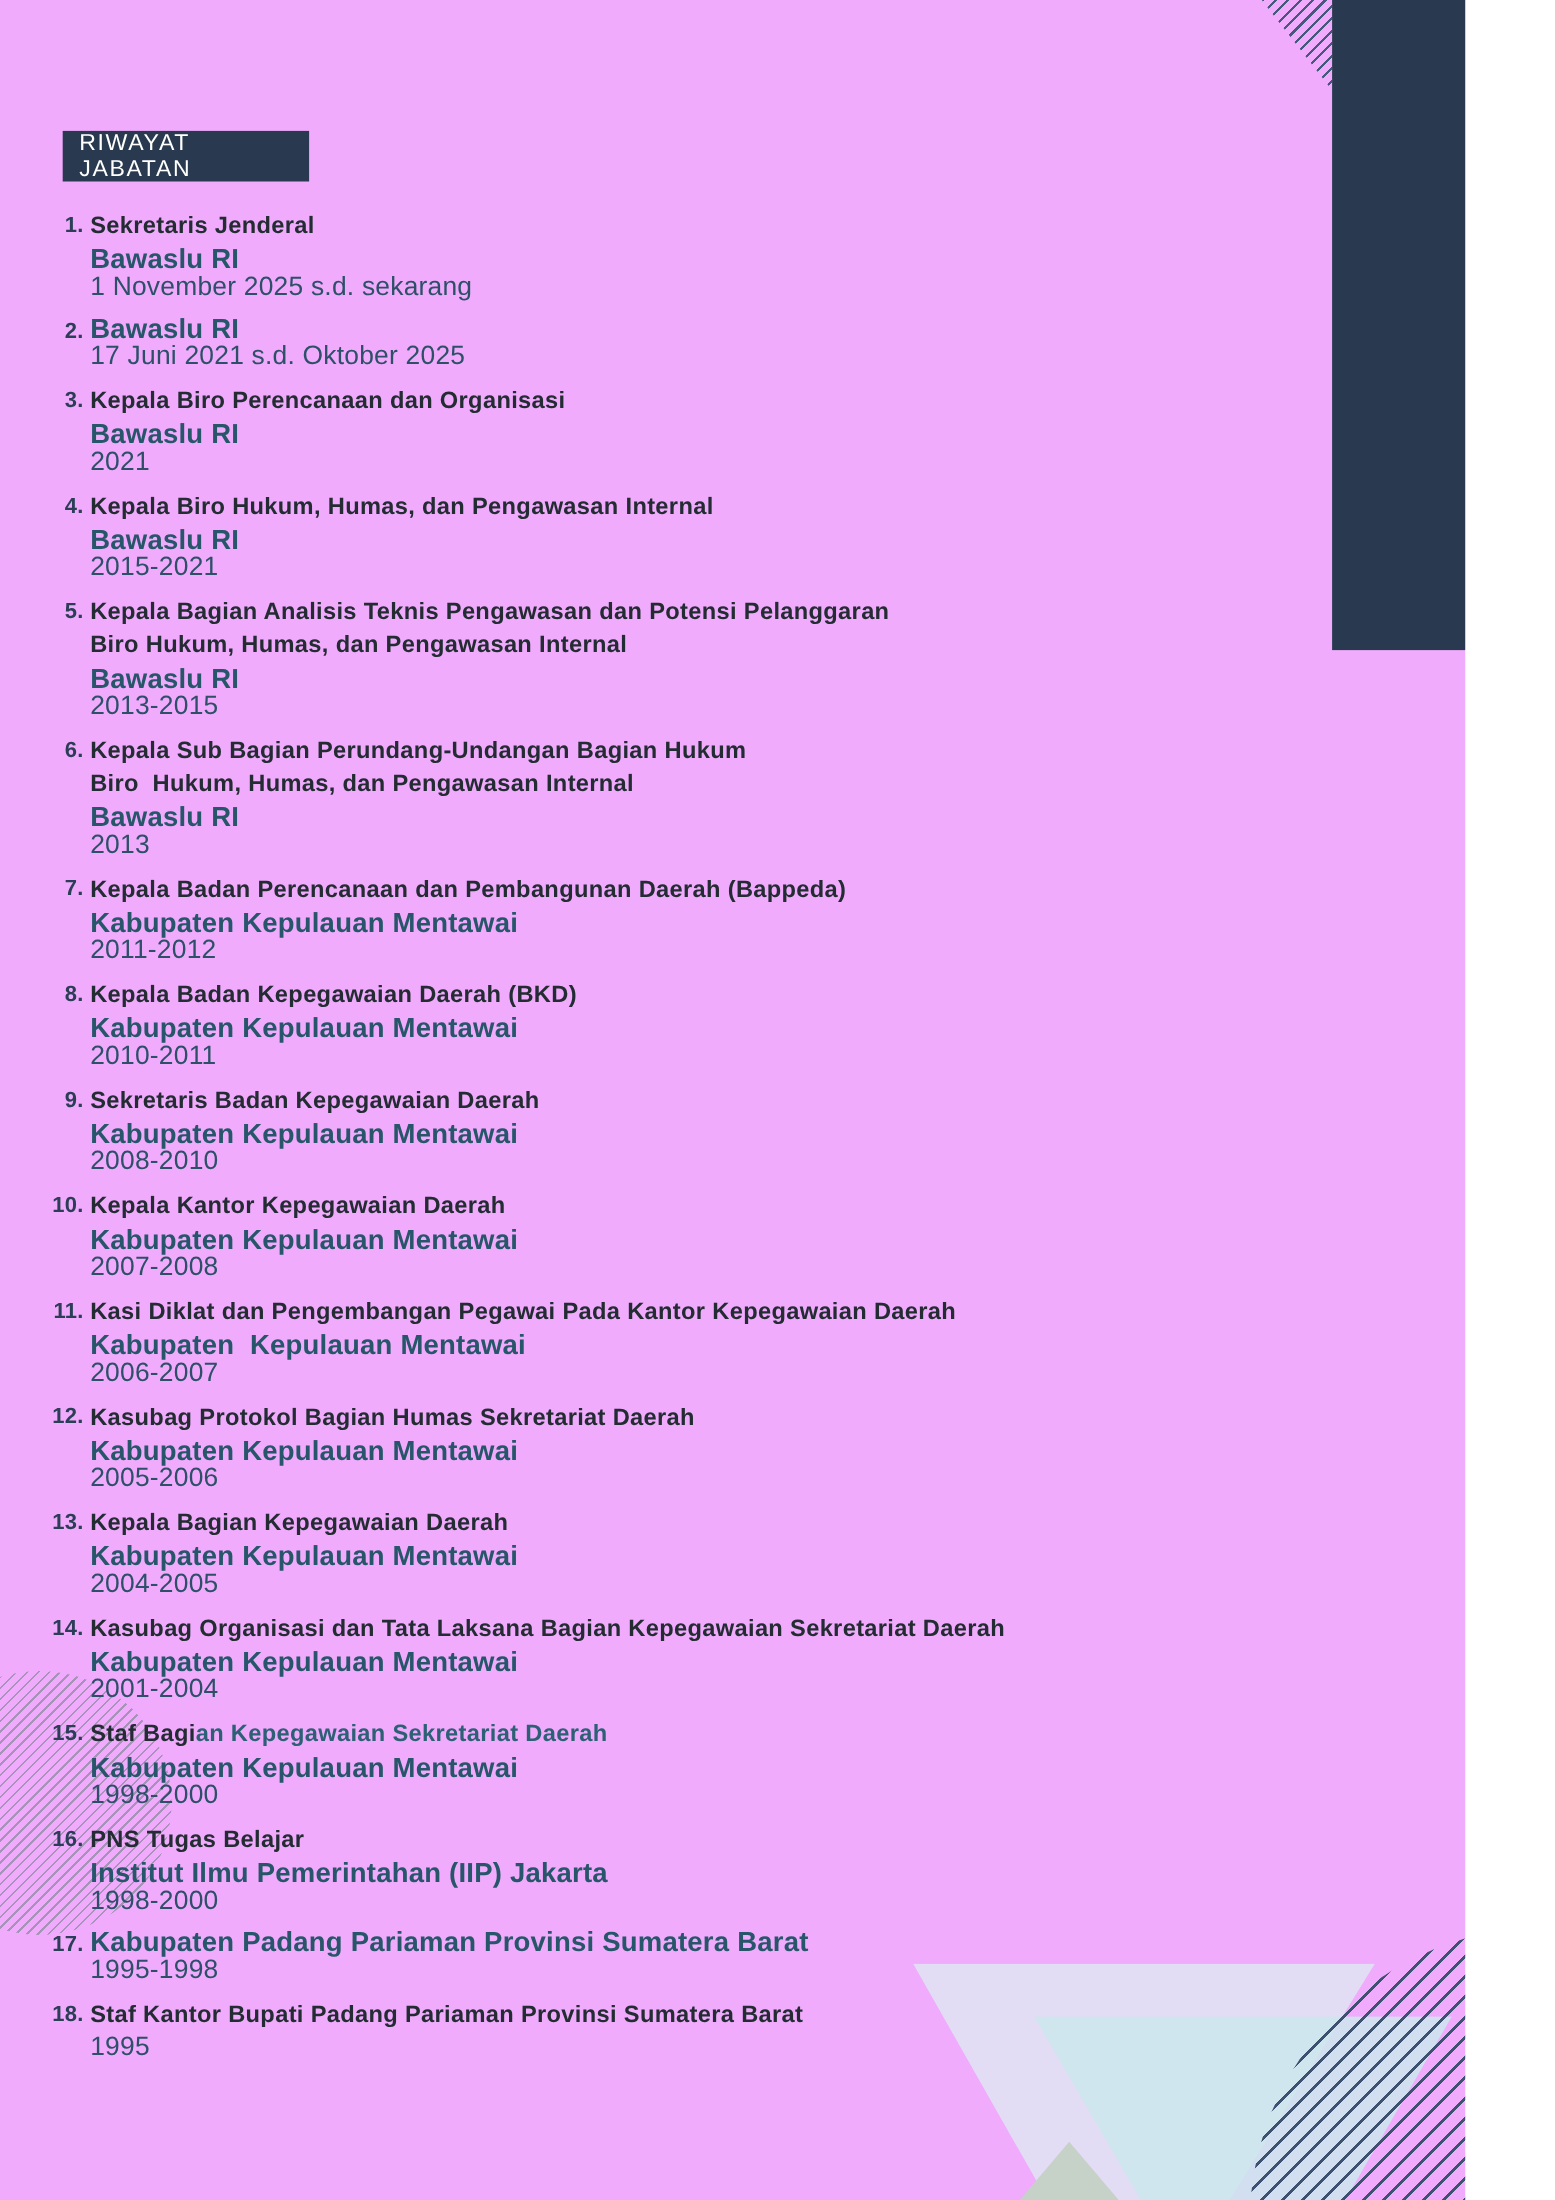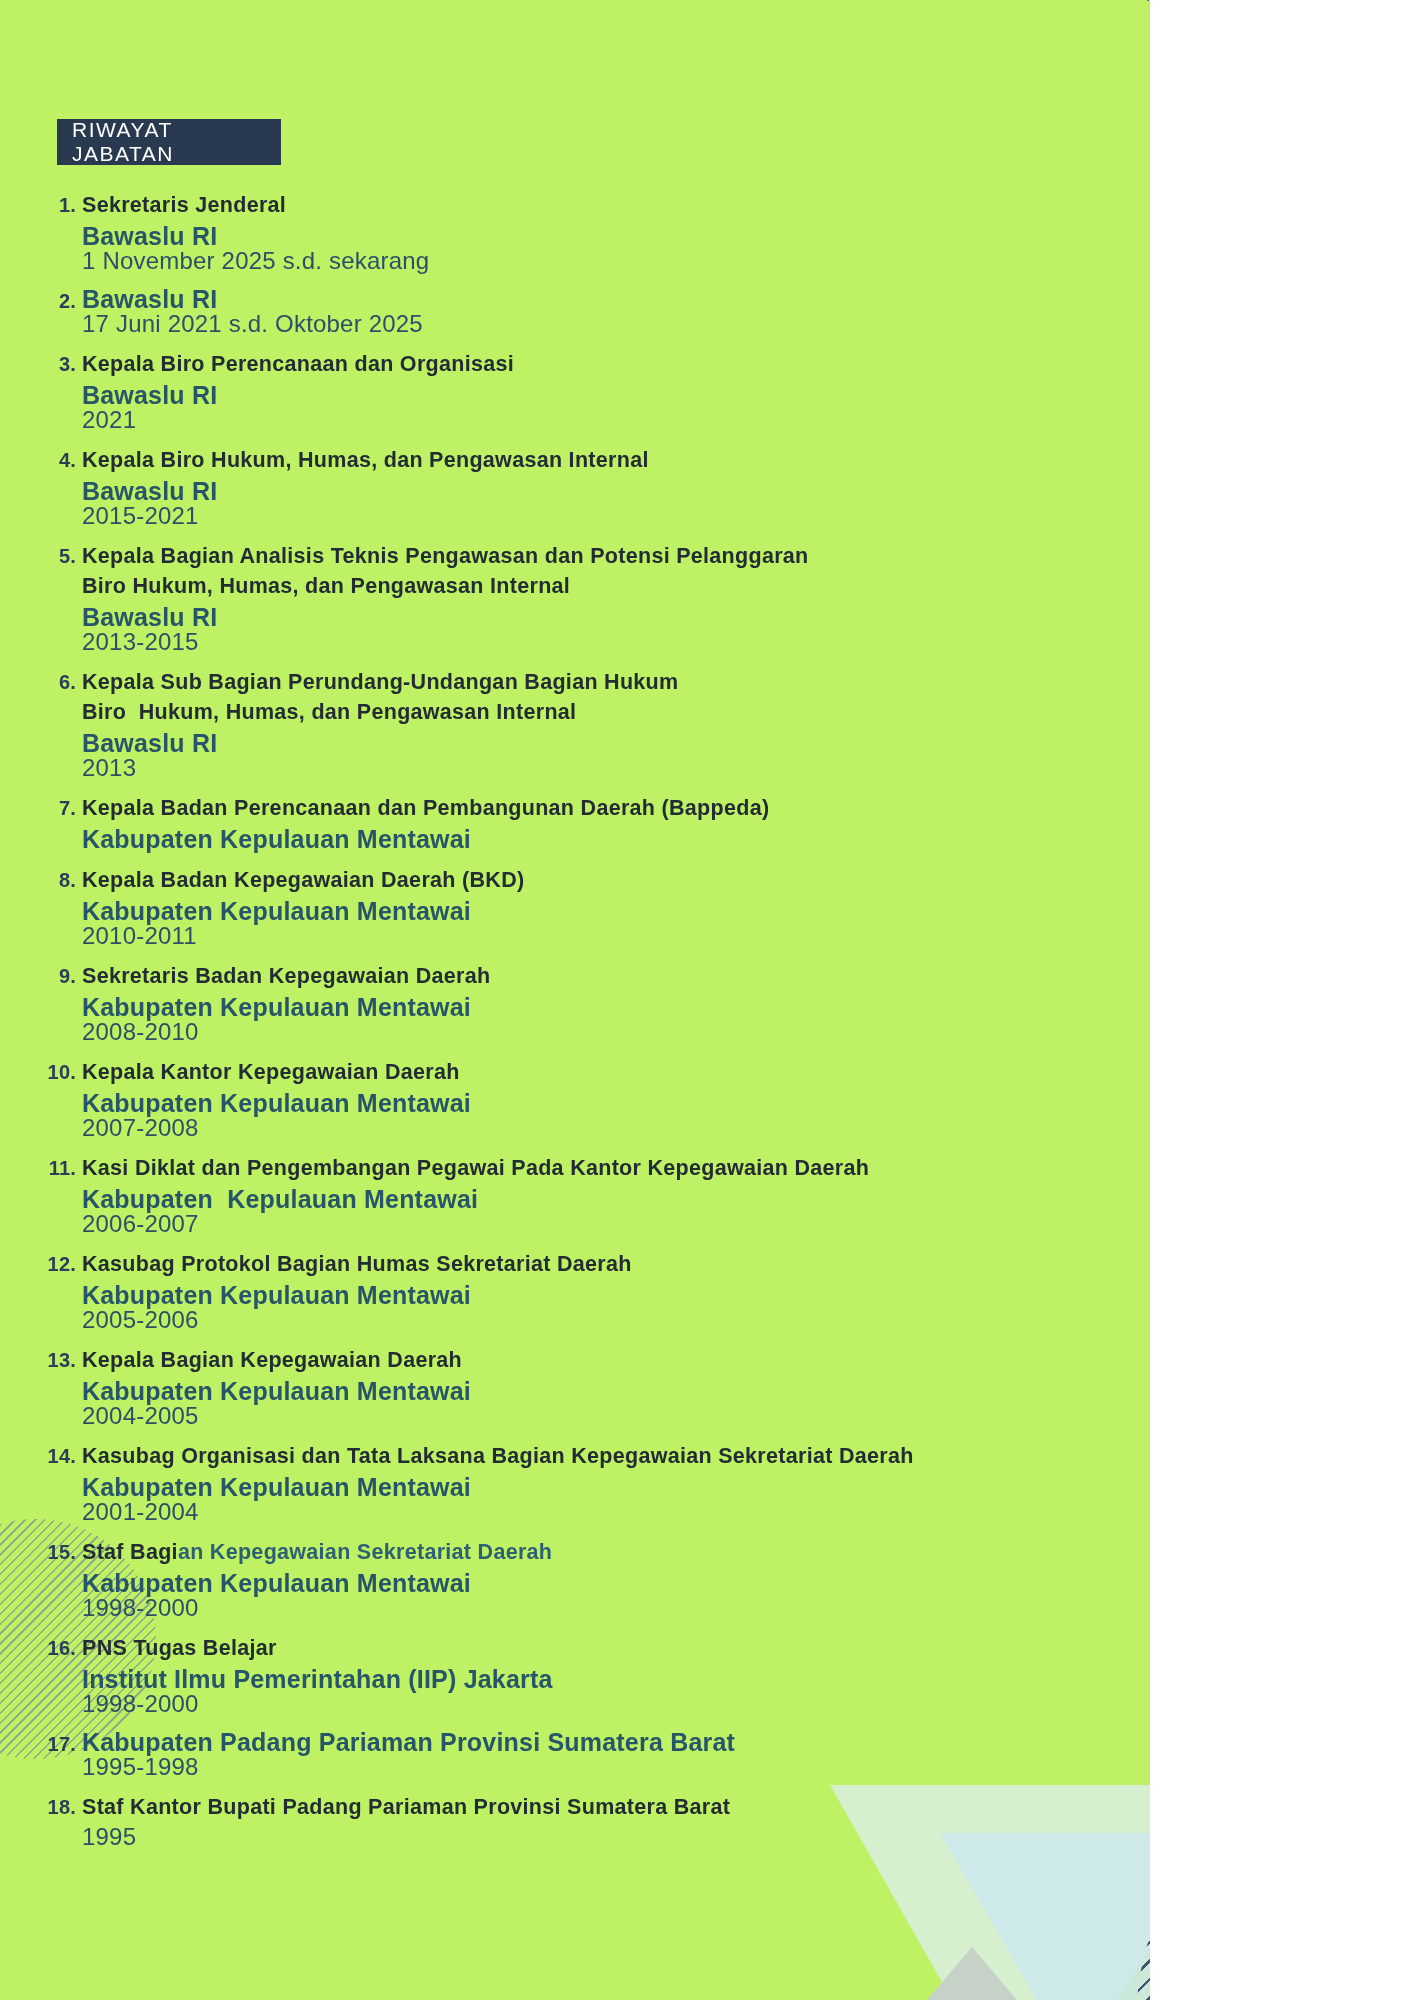--- a/index.html
+++ b/index.html
@@ -1,20 +1,20 @@
 <!DOCTYPE html>
 <html><head>
 <meta charset="utf-8">
 <style>
   html,body{margin:0;padding:0;background:#ffffff;}
   .canvas{
     position:relative;
-    width:1150px;height:2000px;
+    width:1332px;height:2000px;
     overflow:hidden;
-    background:#bef264;
+    background:#f0abfc;
     font-family:"Liberation Sans", sans-serif;
   }
   
   .navy-block{
     position:absolute;left:1211px;top:0;width:203px;height:591px;
     background:#293a50;
   }
   .hatch-tri-top{
     position:absolute;left:1147px;top:0;width:64px;height:82px;
     background:repeating-linear-gradient(135deg,#44597b 0 2px,transparent 2px 8px);
@@ -150,20 +150,21 @@
         <div class="pos-org">Bawaslu RI</div>
         <div class="pos-period">2013</div>
       </div>
     </li>
 
     <li class="pos">
       <span class="pos-no">7.</span>
       <div class="pos-body">
         <div class="pos-title">Kepala Badan Perencanaan dan Pembangunan Daerah (Bappeda)</div>
         <div class="pos-org">Kabupaten Kepulauan Mentawai</div>
+        <div class="pos-period">2011-2012</div>
       </div>
     </li>
 
     <li class="pos">
       <span class="pos-no">8.</span>
       <div class="pos-body">
         <div class="pos-title">Kepala Badan Kepegawaian Daerah (BKD)</div>
         <div class="pos-org">Kabupaten Kepulauan Mentawai</div>
         <div class="pos-period">2010-2011</div>
       </div>

